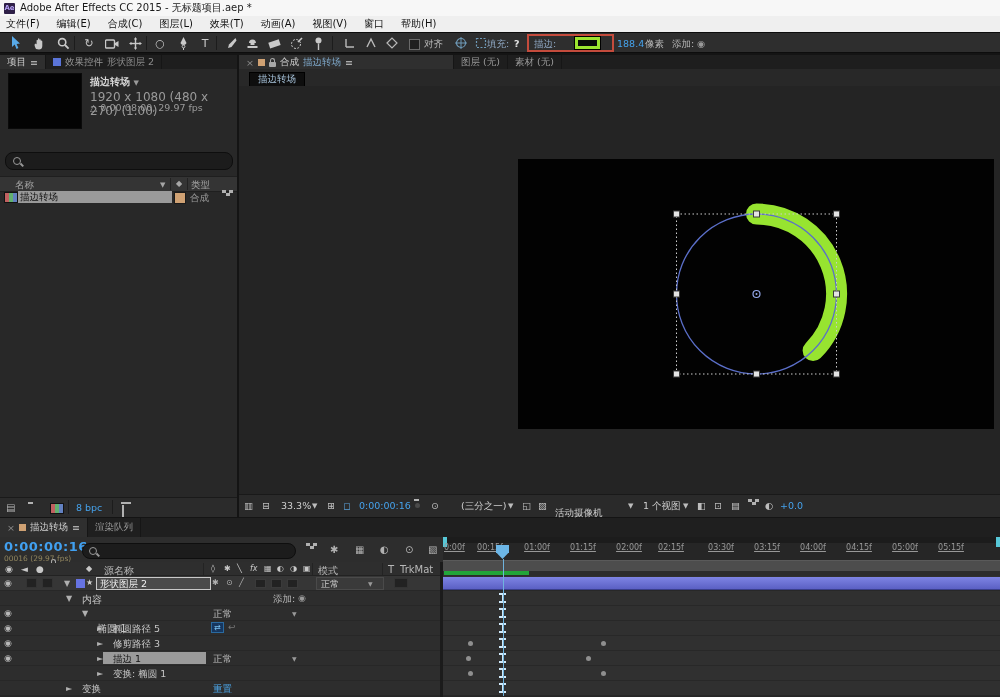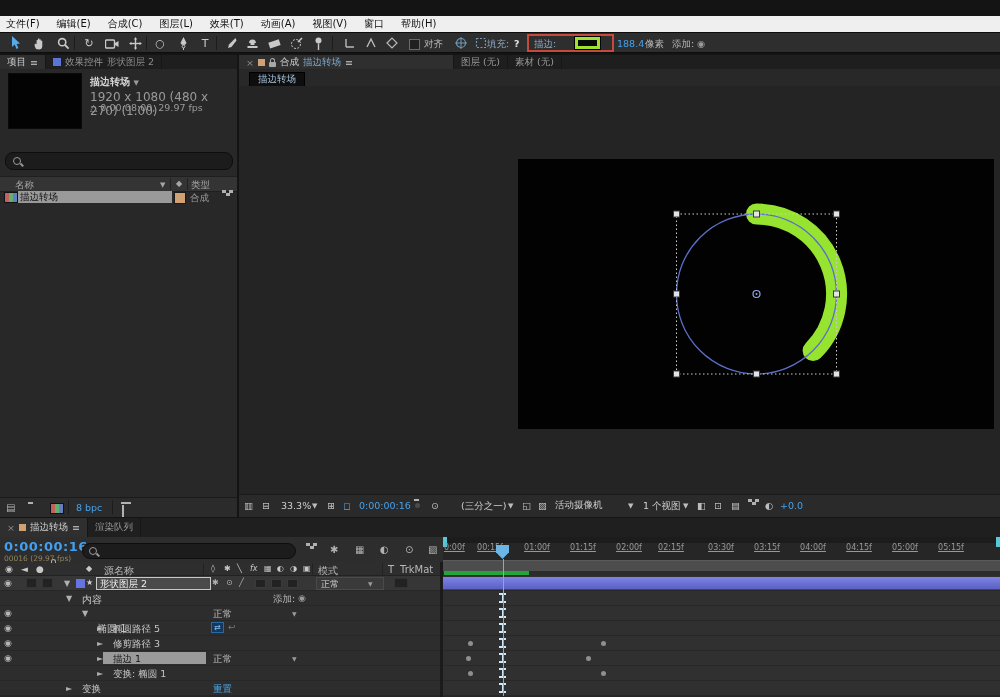--- a/index.html
+++ b/index.html
@@ -59,20 +59,24 @@
   .tick{position:absolute;bottom:0;width:1px;background:#787878;}
   .cti{position:absolute;left:496px;top:545px;width:13px;height:14px;background:#6cb6e6;
        clip-path:polygon(0 0,100% 0,100% 52%,50% 100%,0 52%);z-index:6;}
   .playline{position:absolute;left:503px;top:559px;width:1px;height:137px;background:#6fb3dd;z-index:5;}
 </style>
 </head>
 <body>
 
 <div id="app">
 
+  <div class="titlebar">
+    <span class="ae-badge">Ae</span>
+    <span class="title-text">Adobe After Effects CC 2015 - 无标题项目.aep *</span>
+  </div>
 
   <div class="menubar" id="menubar">
       <span>文件(F)</span>
       <span>编辑(E)</span>
       <span>合成(C)</span>
       <span>图层(L)</span>
       <span>效果(T)</span>
       <span>动画(A)</span>
       <span>视图(V)</span>
       <span>窗口</span>
@@ -297,21 +301,21 @@
       <span class="abs" style="left:88px;top:5px;">⊞</span>
       <span class="abs" style="left:104px;top:5px;color:#5aa0d8">◻</span>
       <span class="abs" style="left:120px;top:5px;color:#45a2ec">0:00:00:16</span>
       <span class="abs i-camera" style="left:172px;top:6px;"></span>
       <span class="abs" style="left:192px;top:5px;">⊙</span>
       <span class="abs i-rgb" style="left:209px;top:8px;"></span>
       <span class="abs" style="left:222px;top:5px;color:#cfcfcf">(三分之一)</span>
       <span class="abs" style="left:269px;top:7px;font-size:7px;">▼</span>
       <span class="abs" style="left:283px;top:5px;">◱</span>
       <span class="abs" style="left:299px;top:5px;">▨</span>
-      <span class="abs" style="left:316px;top:4px;color:#cfcfcf">活动摄像机</span>
+      <span class="abs" style="left:316px;top:12px;color:#cfcfcf">活动摄像机</span>
       <span class="abs" style="left:389px;top:7px;font-size:7px;">▼</span>
       <span class="abs" style="left:404px;top:5px;color:#cfcfcf">1 个视图</span>
       <span class="abs" style="left:444px;top:7px;font-size:7px;">▼</span>
       <span class="abs" style="left:458px;top:5px;">◧</span>
       <span class="abs" style="left:475px;top:5px;">⊡</span>
       <span class="abs" style="left:492px;top:5px;">▤</span>
       <span class="abs i-flow" style="left:509px;top:7px;"></span>
       <span class="abs" style="left:526px;top:5px;">◐</span>
       <span class="abs" style="left:541px;top:5px;color:#45a2ec">+0.0</span>
     </div>

